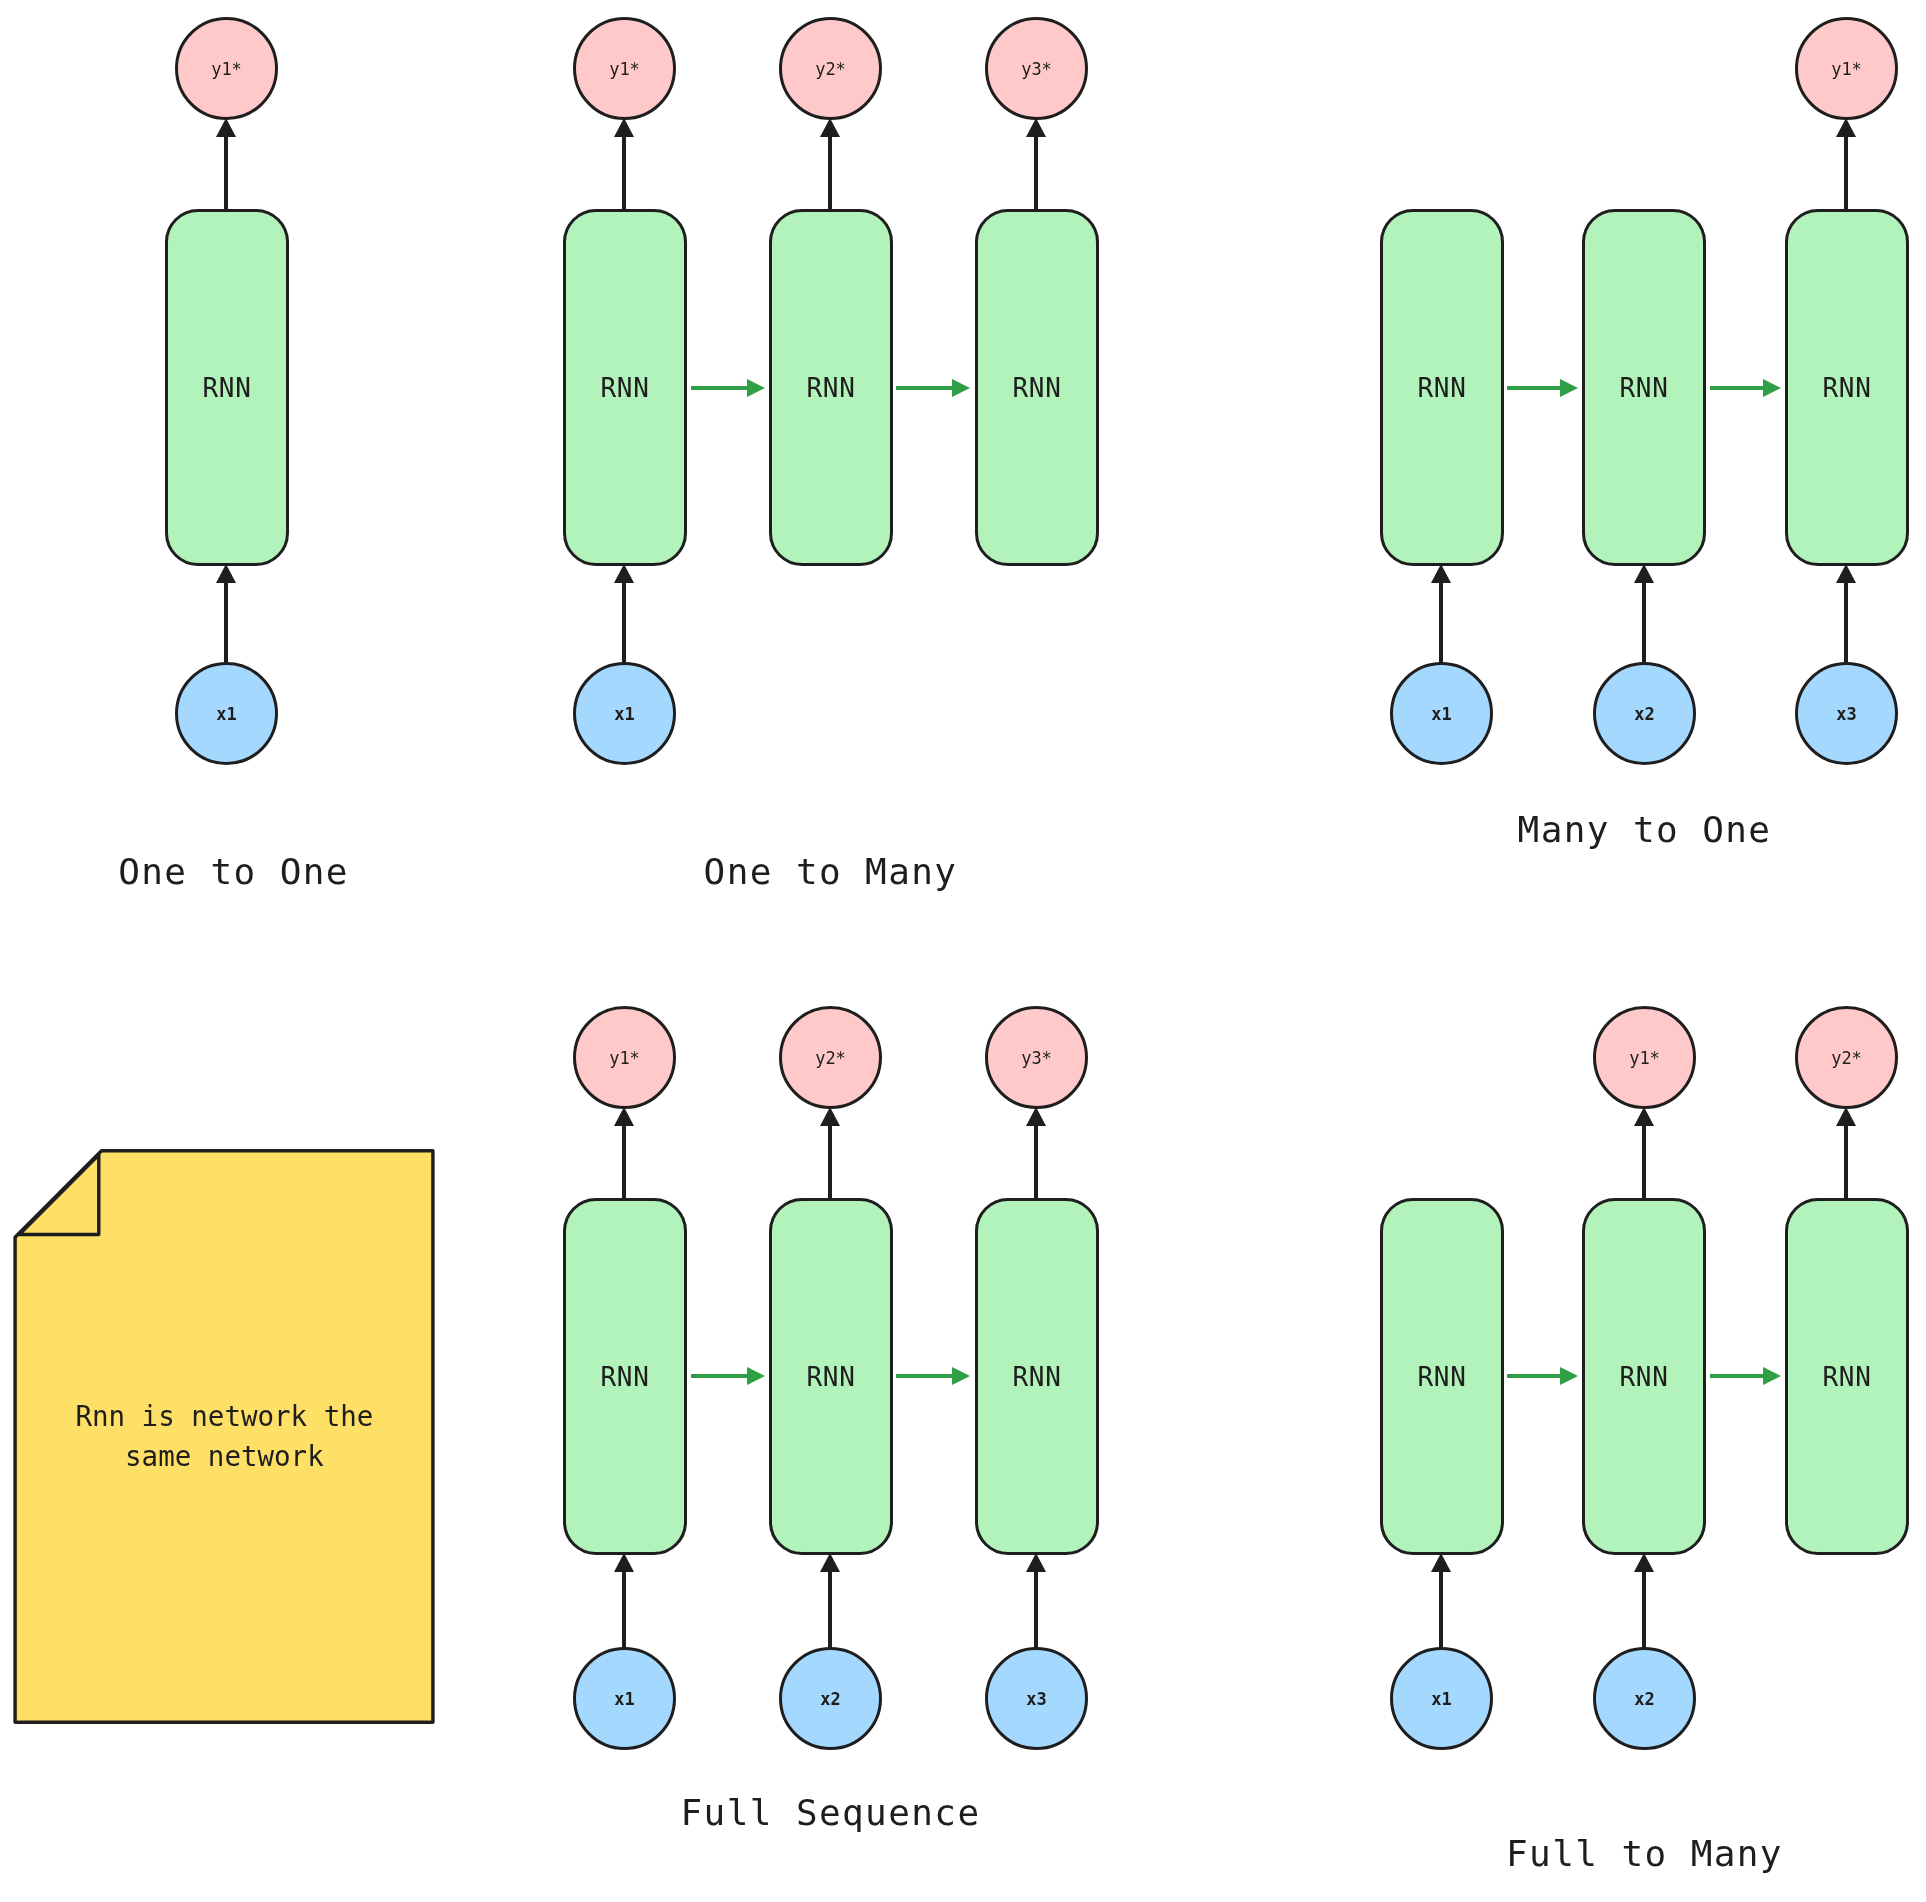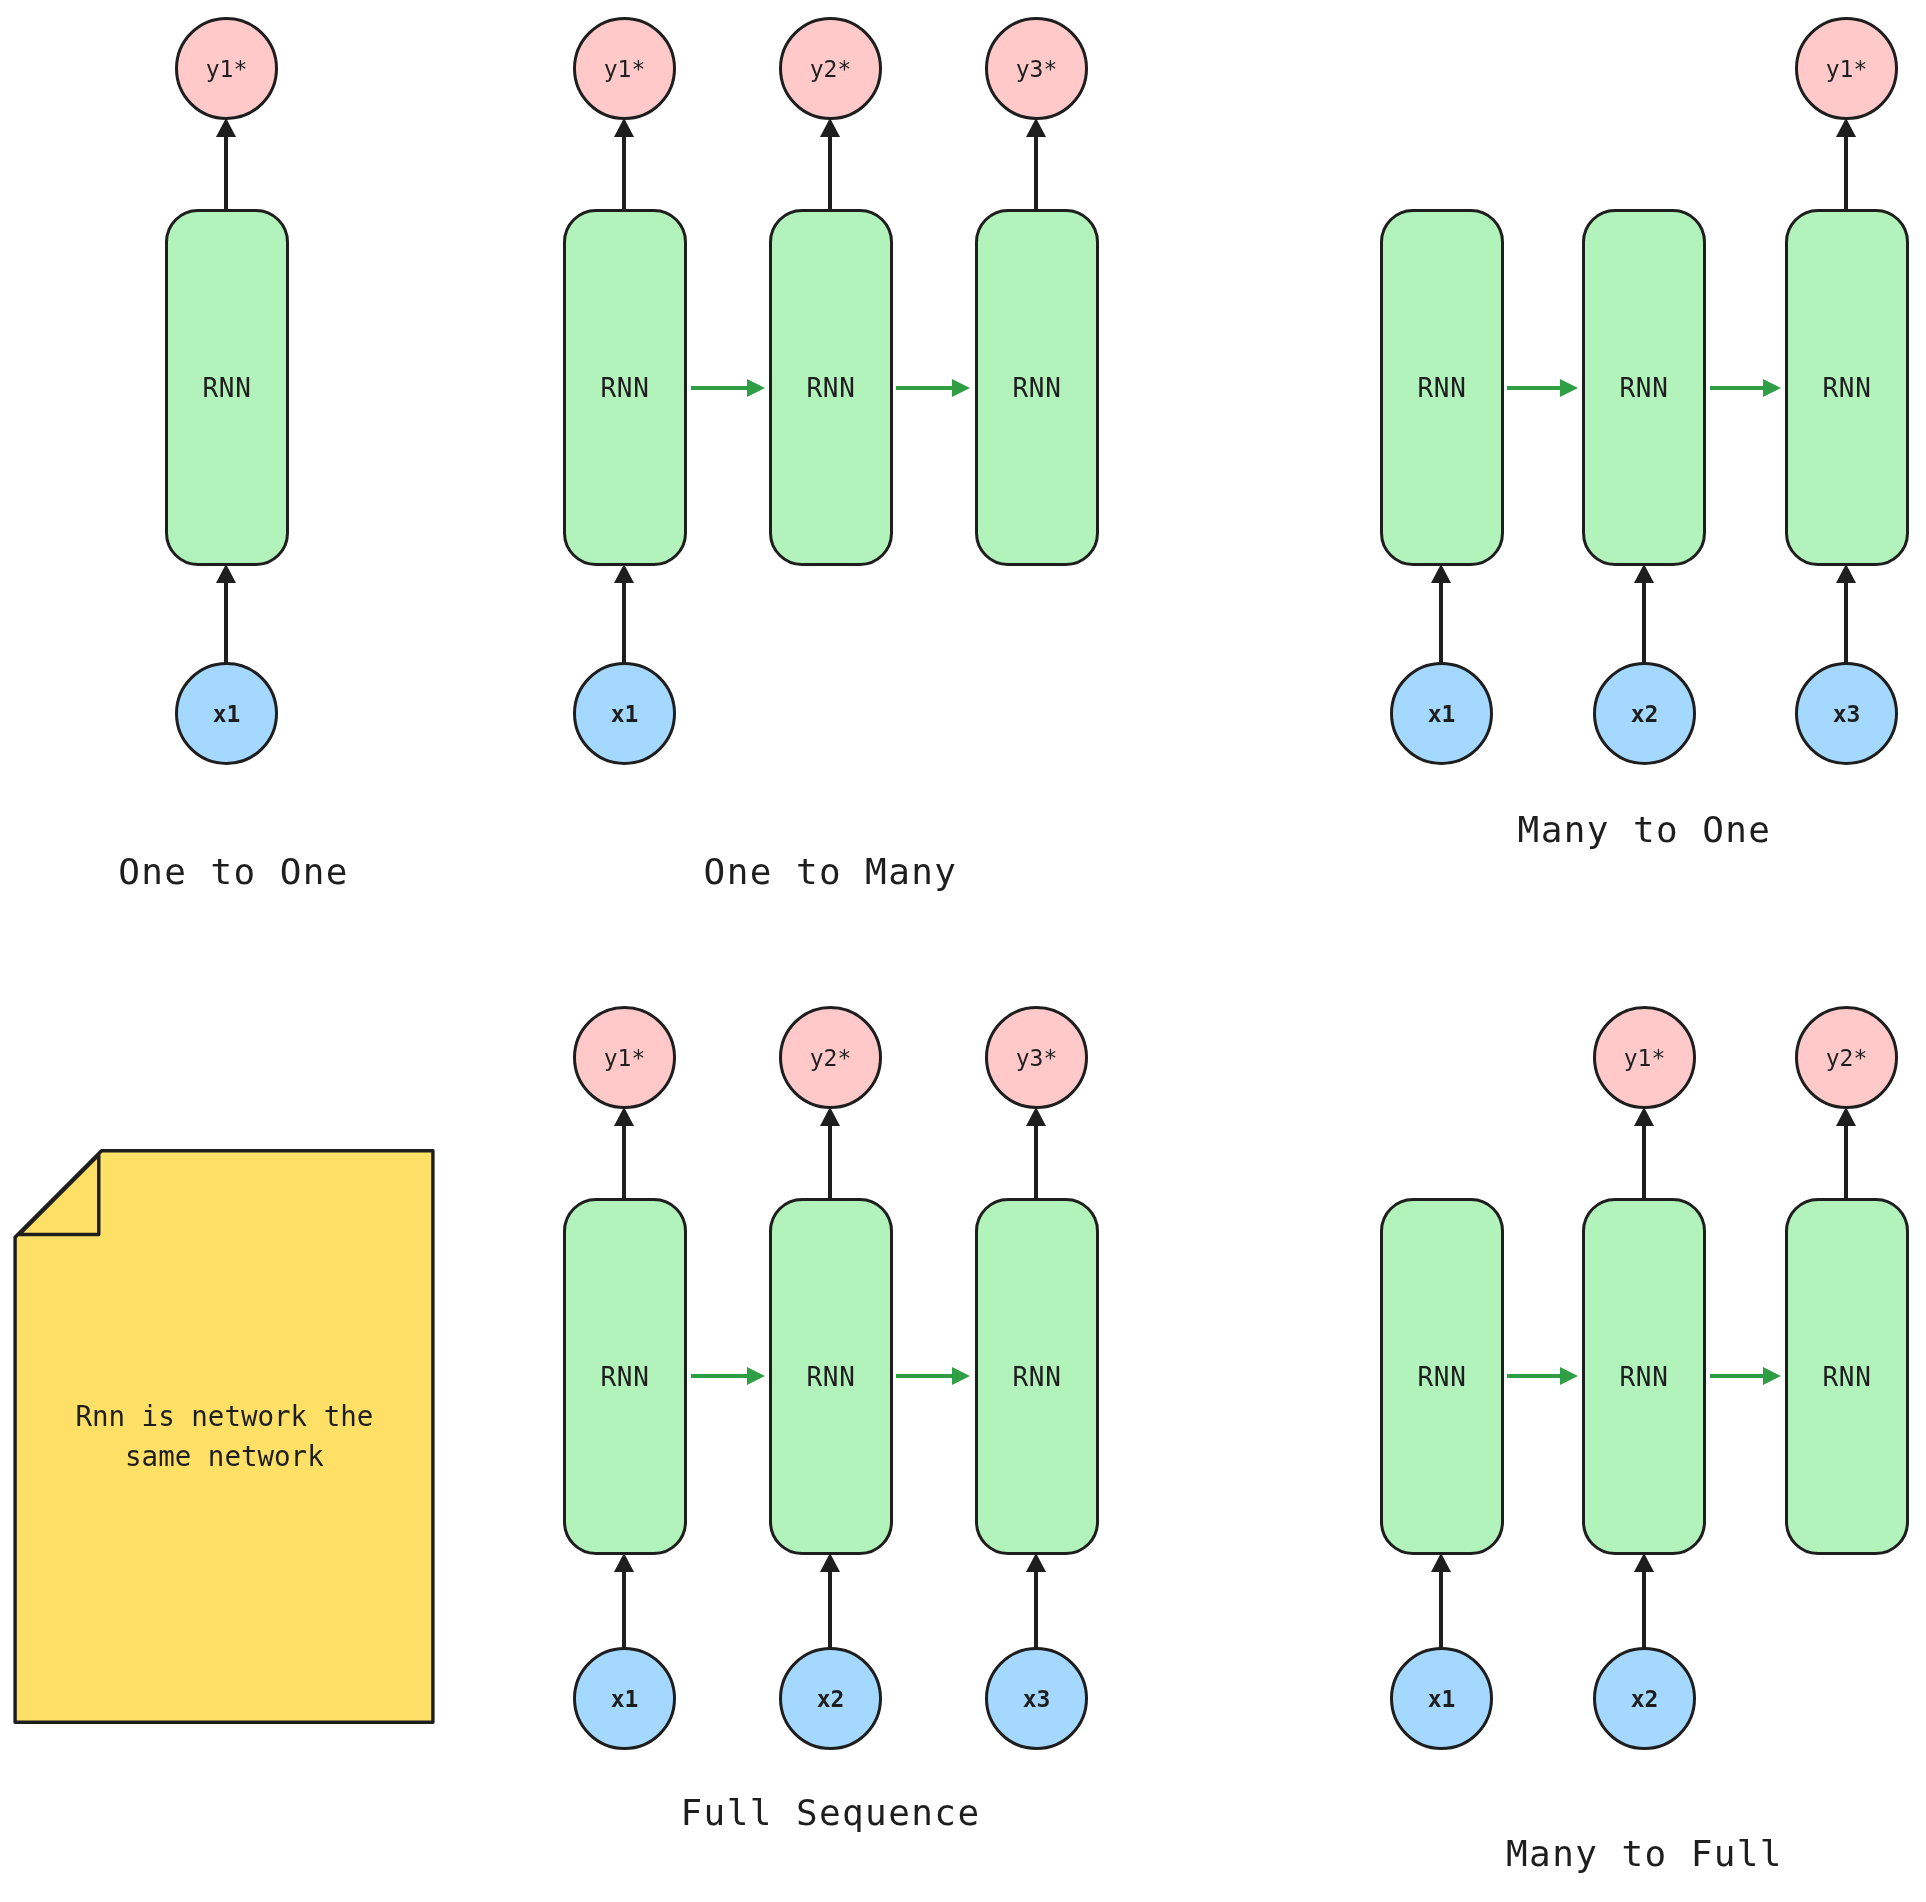--- a/index.html
+++ b/index.html
@@ -13,21 +13,21 @@
   *{margin:0;padding:0;box-sizing:border-box;}
   body{background:#ffffff;font-family:"DejaVu Sans Mono","Liberation Mono",monospace;color:var(--ink);}
   .canvas{position:relative;width:1926px;height:1903px;background:#ffffff;overflow:hidden;}
   .diagram{position:absolute;left:0;top:0;width:100%;height:100%;pointer-events:none;}
   .box{position:absolute;width:124px;height:357px;background:var(--green-fill);
        border:3.4px solid var(--ink);border-radius:33px;
        display:flex;align-items:center;justify-content:center;}
   .box .lbl{font-size:26px;letter-spacing:0.7px;}
   .node{position:absolute;width:103px;height:103px;border-radius:50%;
         border:3.4px solid var(--ink);display:flex;align-items:center;justify-content:center;
-        font-size:23px;}
+        font-size:17px;}
   .node.in{background:var(--blue-fill);font-weight:bold;}
   .node.out{background:var(--pink-fill);}
   .varrow{position:absolute;width:20.6px;}
   .varrow .head{position:absolute;display:block;top:0;left:0;width:0;height:0;
         border-left:10.3px solid transparent;border-right:10.3px solid transparent;
         border-bottom:19px solid var(--ink);}
   .varrow .shaft{position:absolute;display:block;top:15px;bottom:0;left:8.2px;width:4.1px;background:var(--ink);}
   .harrow{position:absolute;height:20.6px;}
   .harrow .head{position:absolute;display:block;right:0;top:0.7px;width:0;height:0;
         border-top:9.6px solid transparent;border-bottom:9.6px solid transparent;
@@ -273,17 +273,17 @@
     <div class="varrow" style="left:1634px;top:1553px;height:96px">
       <i class="head"></i>
         <i class="shaft"></i>
     </div>
     <div class="node in" style="left:1390px;top:1647px">
       <span>x1</span>
     </div>
     <div class="node in" style="left:1593px;top:1647px">
       <span>x2</span>
     </div>
-    <div class="title" style="left:1466px;top:1833px">Many to Full</div>
+    <div class="title" style="left:1466px;top:1833px">Full to Many</div>
   </section>
 
 </div>
 
 
 </body></html>

